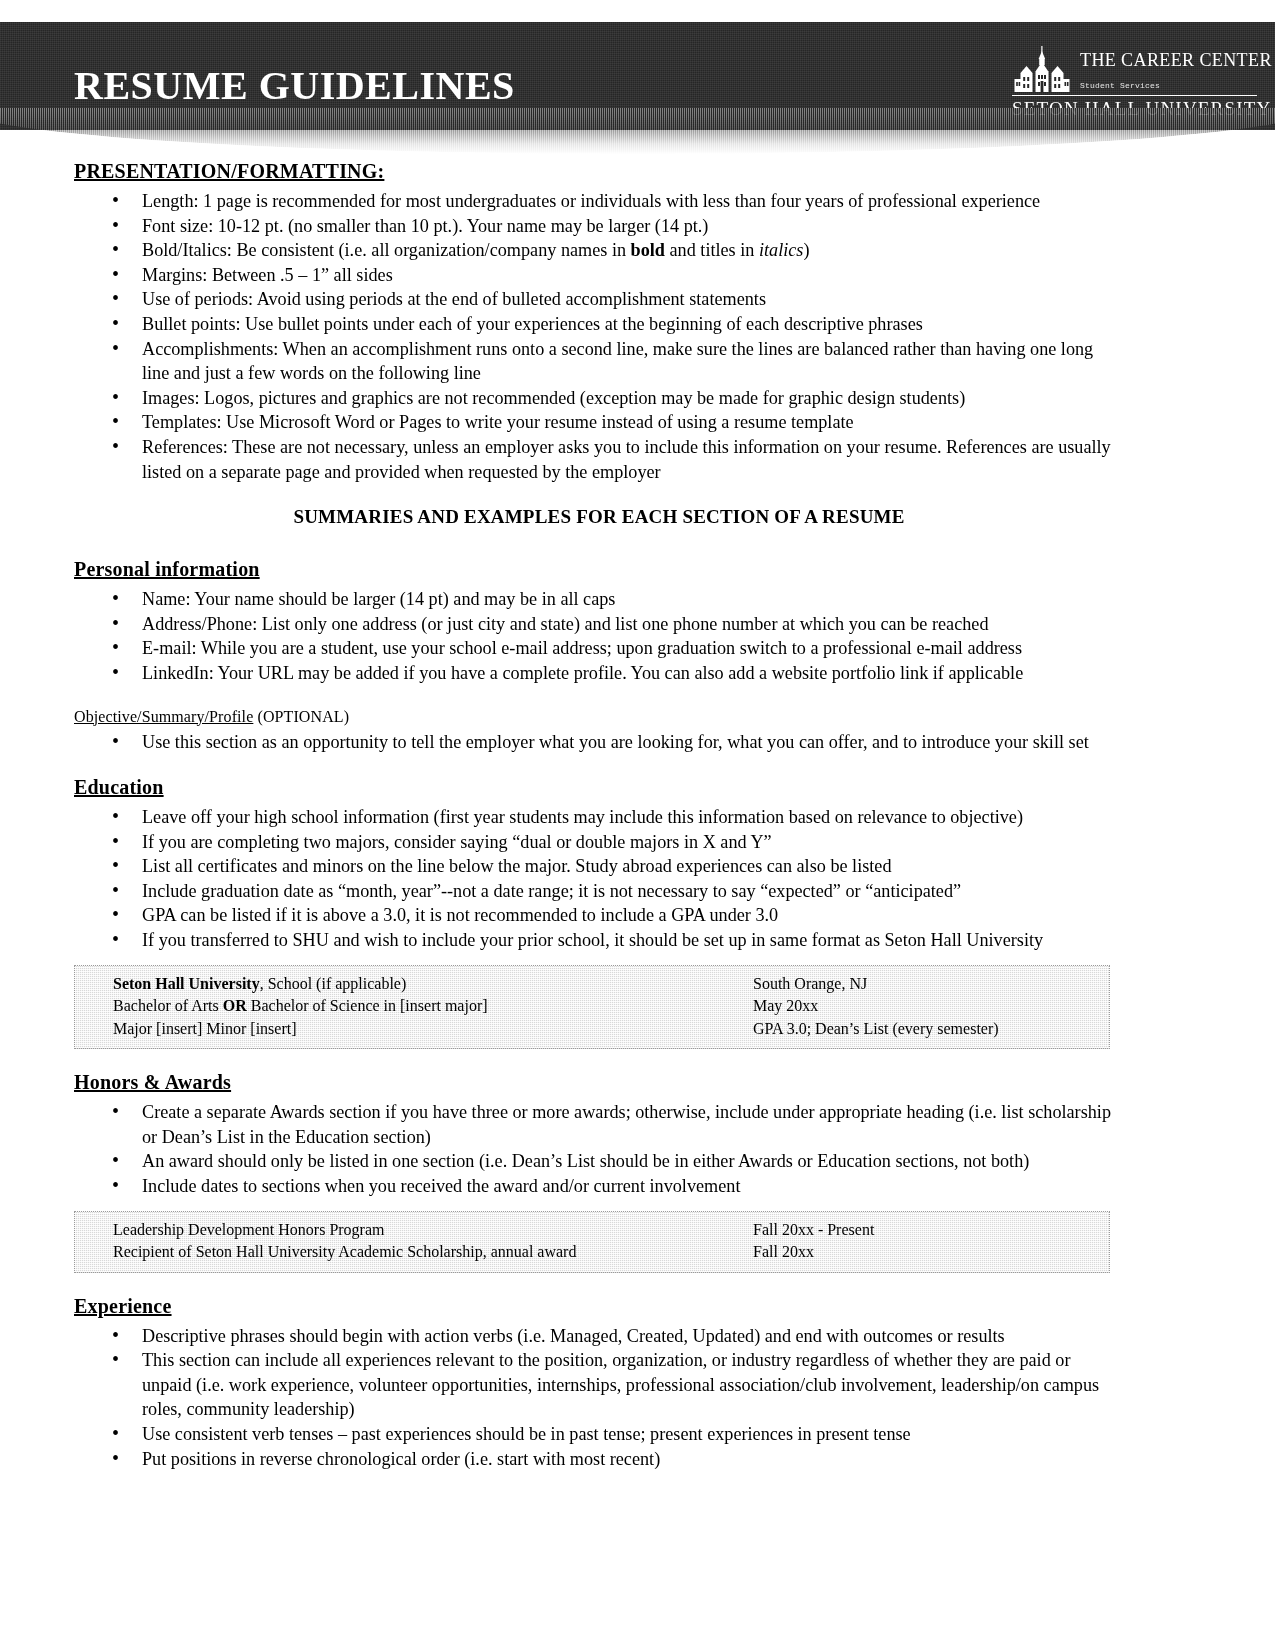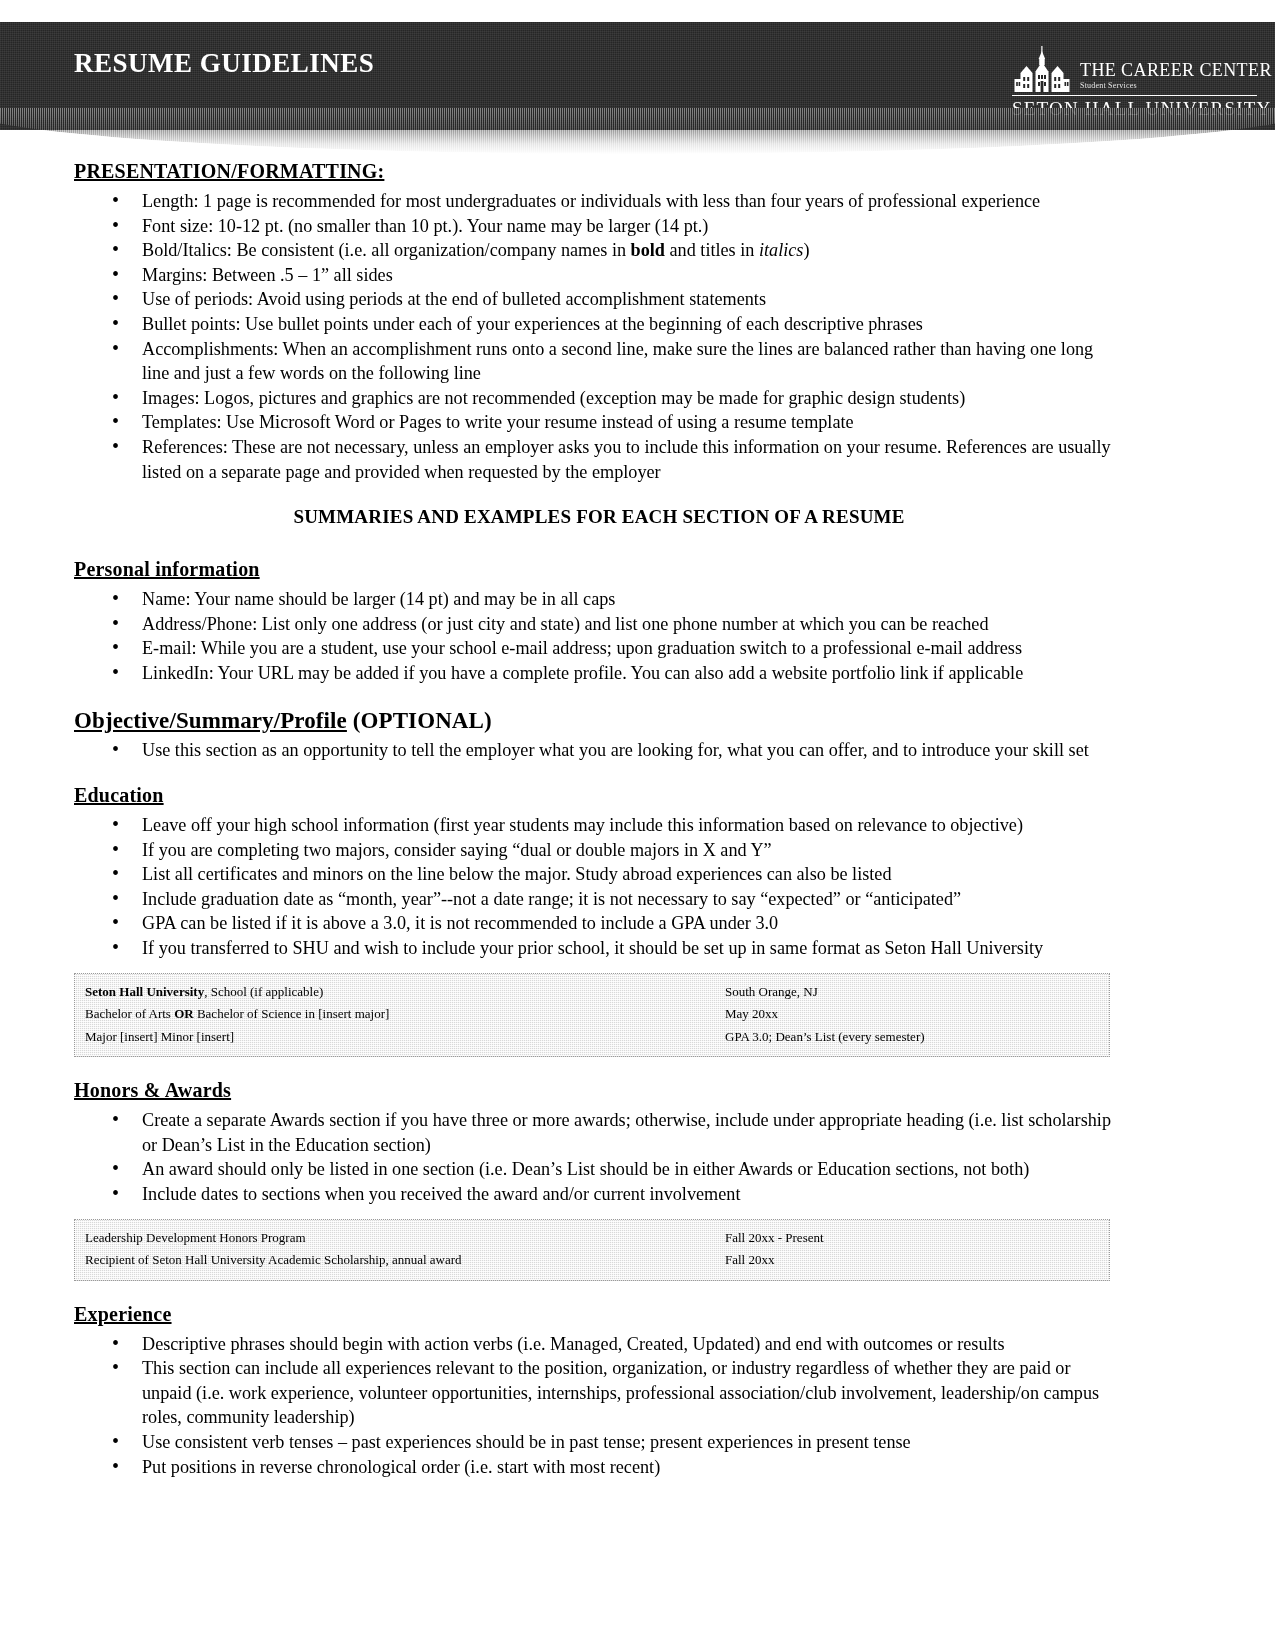--- a/index.html
+++ b/index.html
@@ -30,25 +30,25 @@
     position: absolute;
     inset: 0;
     background-image:
       repeating-linear-gradient(0deg, rgba(255,255,255,0.055) 0px, rgba(255,255,255,0.055) 1px, rgba(0,0,0,0) 1px, rgba(0,0,0,0) 2px),
       repeating-linear-gradient(90deg, rgba(255,255,255,0.05) 0px, rgba(255,255,255,0.05) 1px, rgba(0,0,0,0) 1px, rgba(0,0,0,0) 2px);
     pointer-events: none;
   }
   .banner-title {
     position: absolute;
     left: 74px;
-    top: 28px;
+    top: 44px;
     color: #ffffff;
     font-family: "Liberation Serif", "DejaVu Serif", serif;
     font-weight: bold;
-    font-size: 27px;
+    font-size: 40px;
     letter-spacing: 0.5px;
     line-height: 1;
     white-space: nowrap;
   }
 
   
   .logo-block {
     position: absolute;
     right: 18px;
     top: 24px;
@@ -73,25 +73,25 @@
   }
   .logo-career {
     color: #ffffff;
     font-family: "Liberation Serif", "DejaVu Serif", serif;
     font-size: 18px;
     letter-spacing: 0.4px;
     white-space: nowrap;
   }
   .logo-sub {
     color: #e6e6e6;
-    font-family: Liberation Serif, serif;
+    font-family: Liberation Mono, monospace;
     font-size: 8px;
     letter-spacing: 0.2px;
     white-space: nowrap;
-    margin-top: 2px;
+    margin-top: 12px;
   }
   .logo-rule {
     height: 1px;
     background: #ffffff;
     margin: 3px 0 2px 0;
     width: 100%;
   }
   .logo-univ {
     color: #ffffff;
     font-family: "Liberation Serif", "DejaVu Serif", serif;
@@ -129,22 +129,22 @@
   }
 
   .h-section {
     font-size: 20px;
     font-weight: bold;
     text-decoration: underline;
     margin: 0 0 6px 0;
     letter-spacing: 0.2px;
   }
   .h-sub {
-    font-size: 23px;
-    font-weight: bold;
+    font-size: 16px;
+    font-weight: normal;
     margin: 0 0 4px 0;
     letter-spacing: 0.1px;
   }
   .h-sub .u { text-decoration: underline; }
   .h-center {
     font-size: 19px;
     font-weight: bold;
     text-align: center;
     margin: 0;
     letter-spacing: 0.2px;
@@ -181,23 +181,24 @@
     background-color: #d9d9d9;
     background-image:
       repeating-linear-gradient(0deg, rgba(255,255,255,0.85) 0px, rgba(255,255,255,0.85) 1px, rgba(255,255,255,0) 1px, rgba(255,255,255,0) 2px),
       repeating-linear-gradient(90deg, rgba(255,255,255,0.75) 0px, rgba(255,255,255,0.75) 1px, rgba(255,255,255,0) 1px, rgba(255,255,255,0) 2px);
     padding: 7px 10px 8px 10px;
     width: 1036px;
     box-sizing: border-box;
   }
   .ex-row {
     display: flex;
-    font-size: 13px;
+    font-size: 16px;
     line-height: 22.5px;
     white-space: nowrap;
+    margin-left: 28px;
   }
   .ex-left { flex: 0 0 640px; }
   .ex-right { flex: 1 1 auto; }
   .b { font-weight: bold; }
   .i { font-style: italic; }
 </style>
 </head>
 <body>
 
 <div class="banner">

